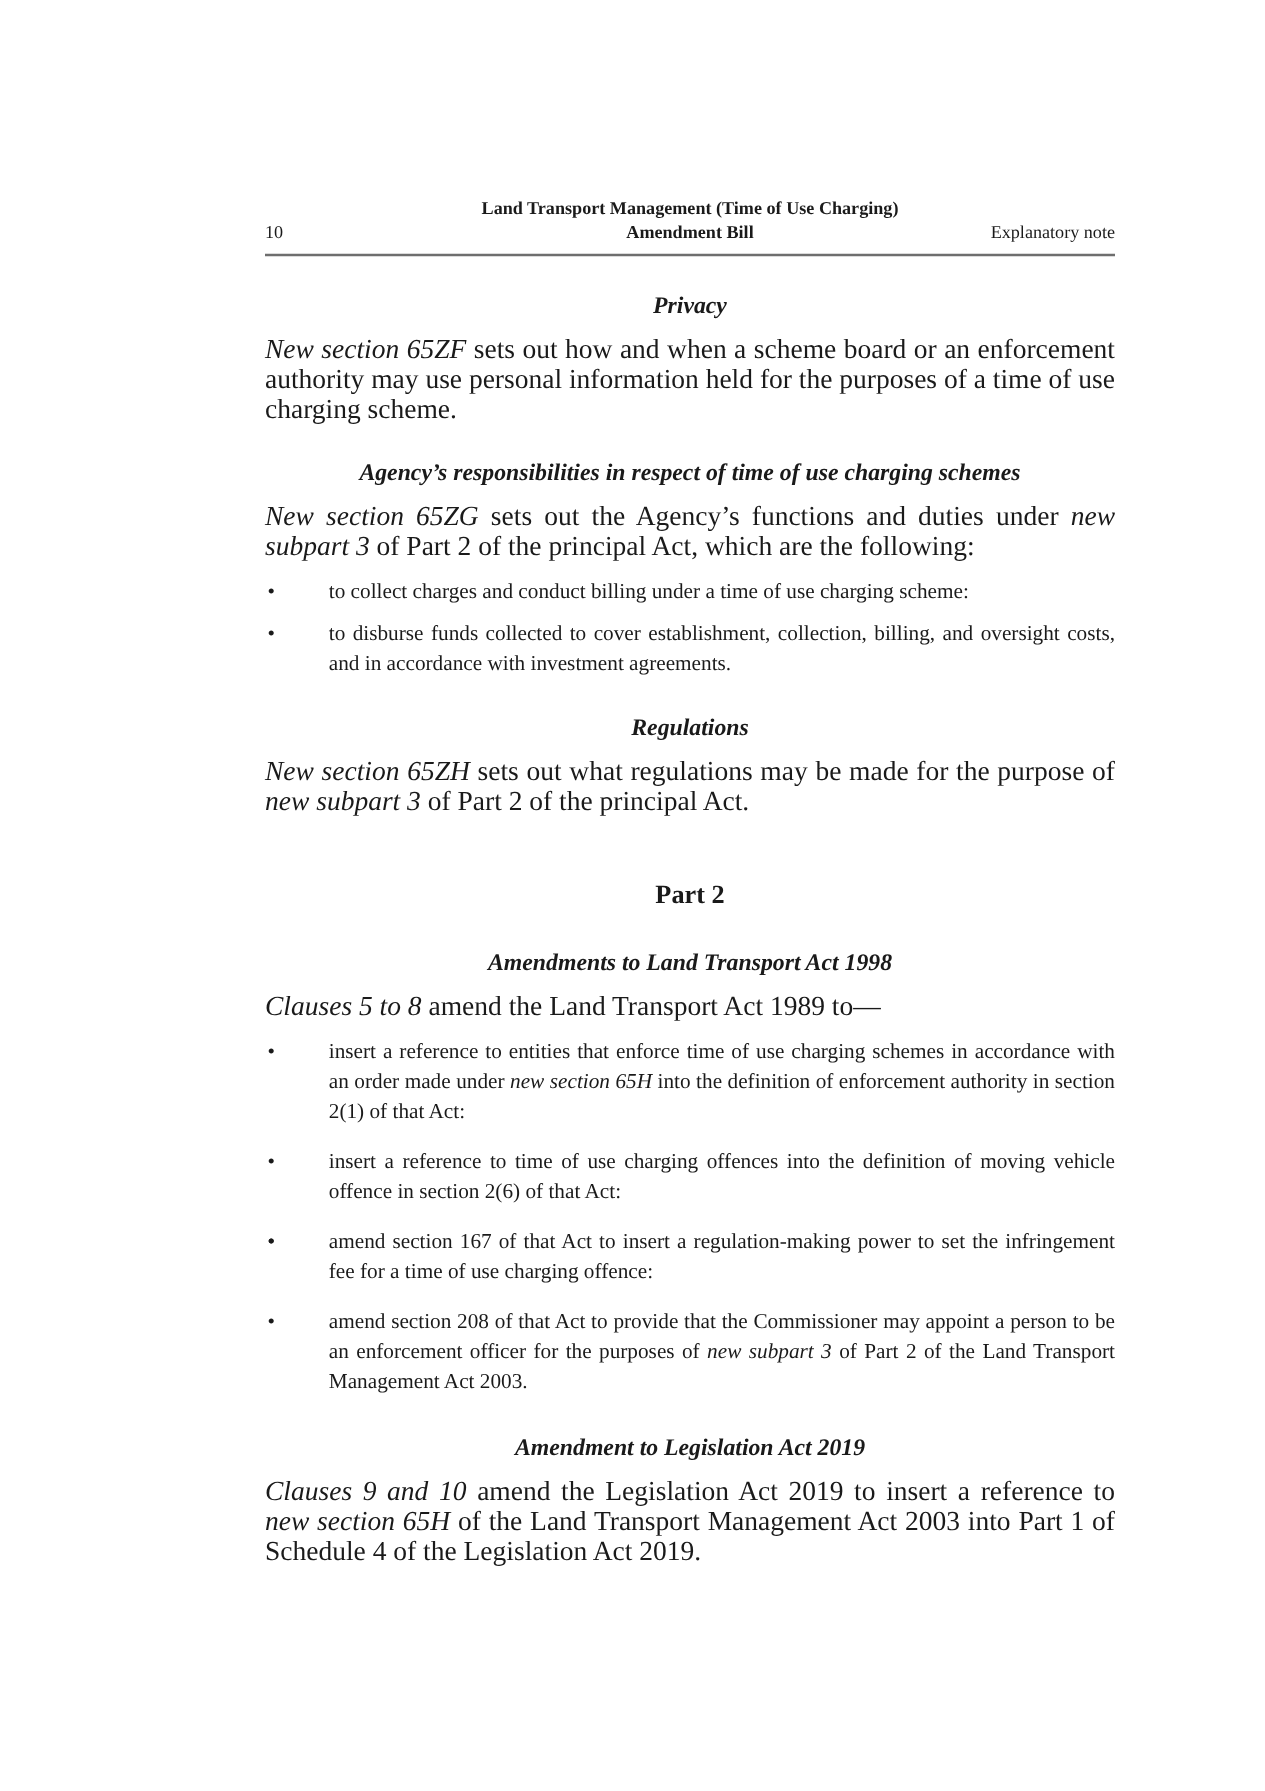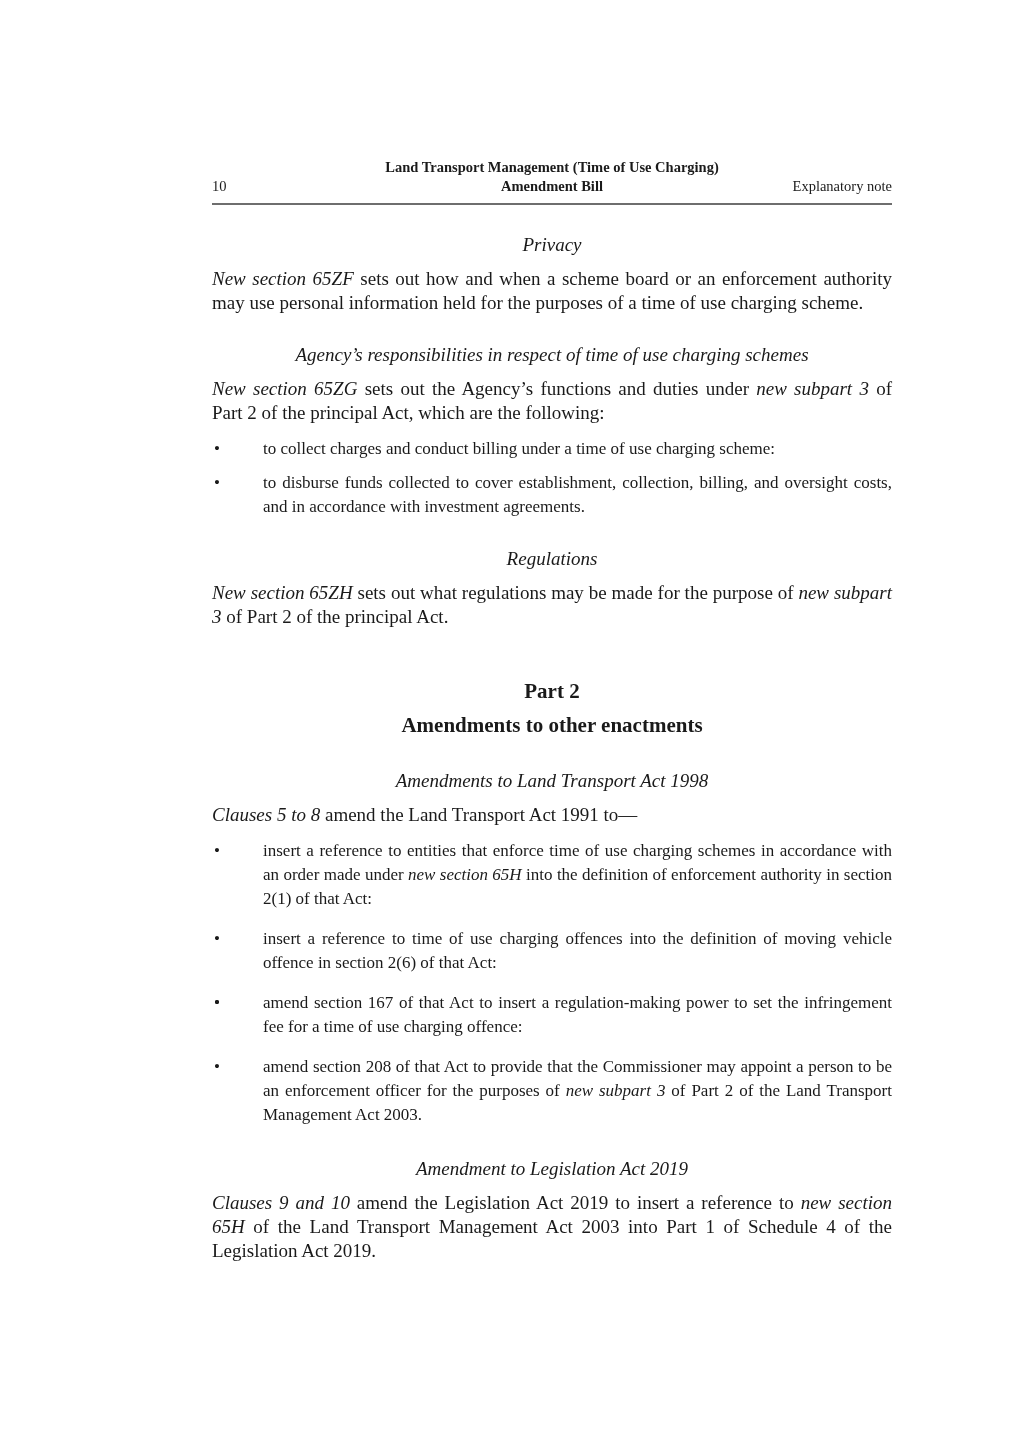--- a/index.html
+++ b/index.html
@@ -53,21 +53,21 @@
     border: 0;
     border-top: 2px solid #6e6e6e;
     margin: 5px 0 0 0;
     height: 0;
   }
 
   
   h2.crosshead {
     text-align: center;
     font-style: italic;
-    font-weight: normal;
+    font-weight: bold;
     font-size: 19px;
     line-height: 24px;
     margin: 28px 0 10px 0;
   }
   h2.crosshead.tight { margin-top: 30px; text-align: center; }
 
   .part-block {
     text-align: center;
     margin: 48px 0 14px 0;
   }
@@ -79,21 +79,21 @@
   }
   .part-title {
     font-weight: bold;
     font-size: 21px;
     line-height: 28px;
     margin: 0;
   }
 
   
   p.body {
-    font-size: 19px;
+    font-size: 22px;
     line-height: 24px;
     margin: 0 0 0 0;
     text-align: justify;
     text-justify: inter-word;
     hyphens: none;
   }
   p.after-list { margin-top: 14px; }
   .noj { text-align: left; }
 
   
@@ -148,25 +148,24 @@
     <li><span class="bullet-dot">•</span><span>to collect charges and conduct billing under a time of use charging scheme:</span></li>
     <li><span class="bullet-dot">•</span><span>to disburse funds collected to cover establishment, collection, billing, and oversight costs, and in accordance with investment agreements.</span></li>
   </ul>
 
 
   <h2 class="crosshead">Regulations</h2>
   <p class="body"><i class="em">New section 65ZH</i><span> sets out what regulations may be made for the purpose of </span><i class="em">new subpart 3</i><span> of Part 2 of the principal Act.</span></p>
 
   <div class="part-block">
     <p class="part-number">Part 2</p>
-    <p class="part-title">Amendments to other enactments</p>
   </div>
 
   <h2 class="crosshead tight">Amendments to Land Transport Act 1998</h2>
-  <p class="body noj"><i class="em">Clauses 5 to 8</i><span> amend the Land Transport Act 1991 to—</span></p>
+  <p class="body noj"><i class="em">Clauses 5 to 8</i><span> amend the Land Transport Act 1989 to—</span></p>
 
   <ul class="bullets loose">
     <li><span class="bullet-dot">•</span><span>insert a reference to entities that enforce time of use charging schemes in accordance with an order made under </span><i class="em">new section 65H</i><span> into the definition of enforcement authority in section 2(1) of that Act:</span></li>
     <li><span class="bullet-dot">•</span><span>insert a reference to time of use charging offences into the definition of moving vehicle offence in section 2(6) of that Act:</span></li>
     <li><span class="bullet-dot">•</span></li>
     <li><span class="bullet-dot">•</span><span>amend section 167 of that Act to insert a regulation-making power to set the infringement fee for a time of use charging offence:</span></li>
     <li><span class="bullet-dot">•</span><span>amend section 208 of that Act to provide that the Commissioner may appoint a person to be an enforcement officer for the purposes of </span><i class="em">new subpart 3</i><span> of Part 2 of the Land Transport Management Act 2003.</span></li>
   </ul>
 
   <h2 class="crosshead tight">Amendment to Legislation Act 2019</h2>

